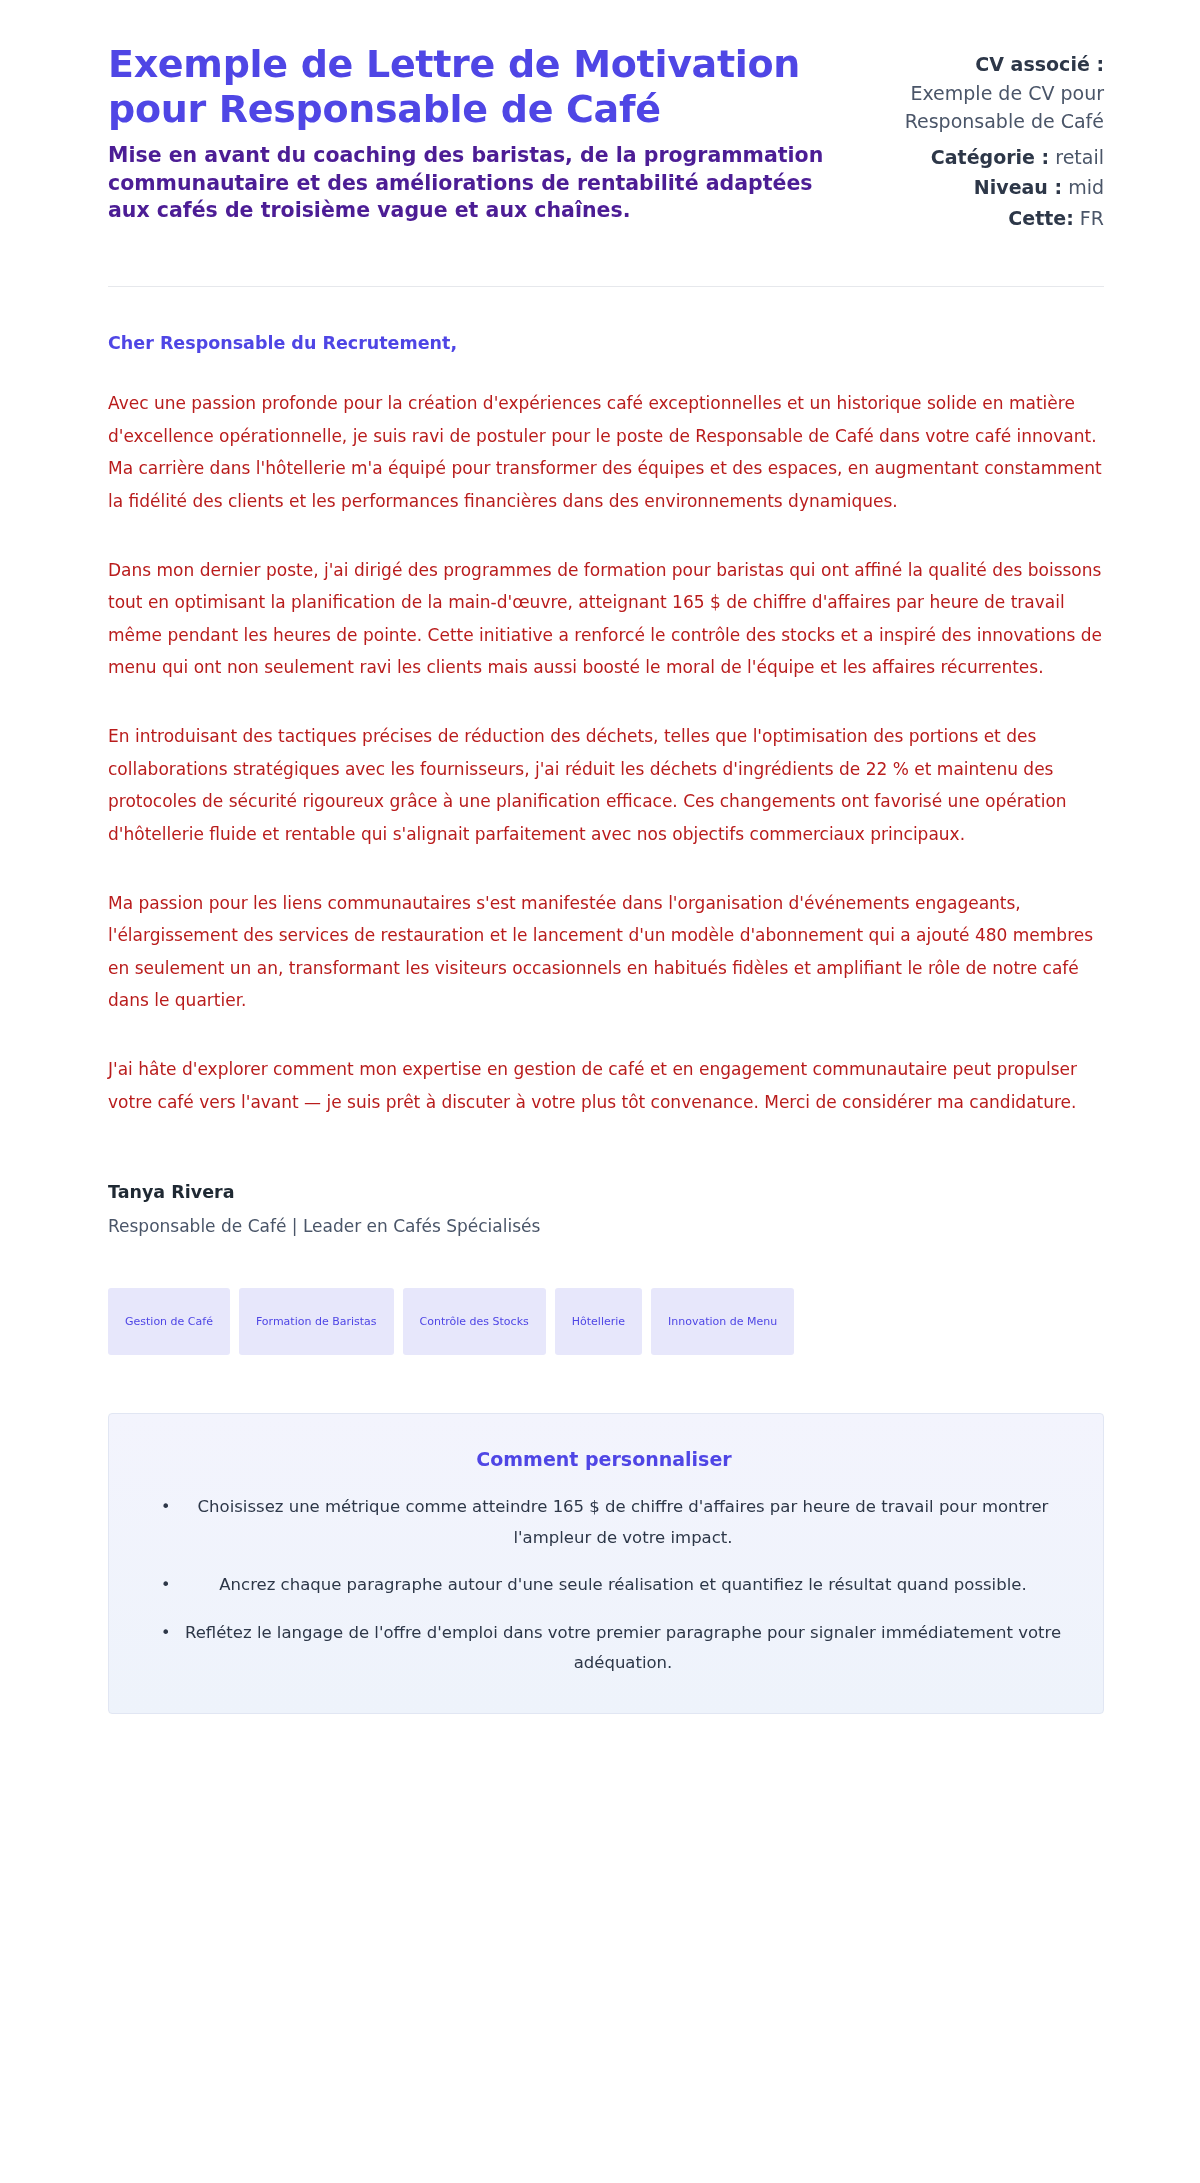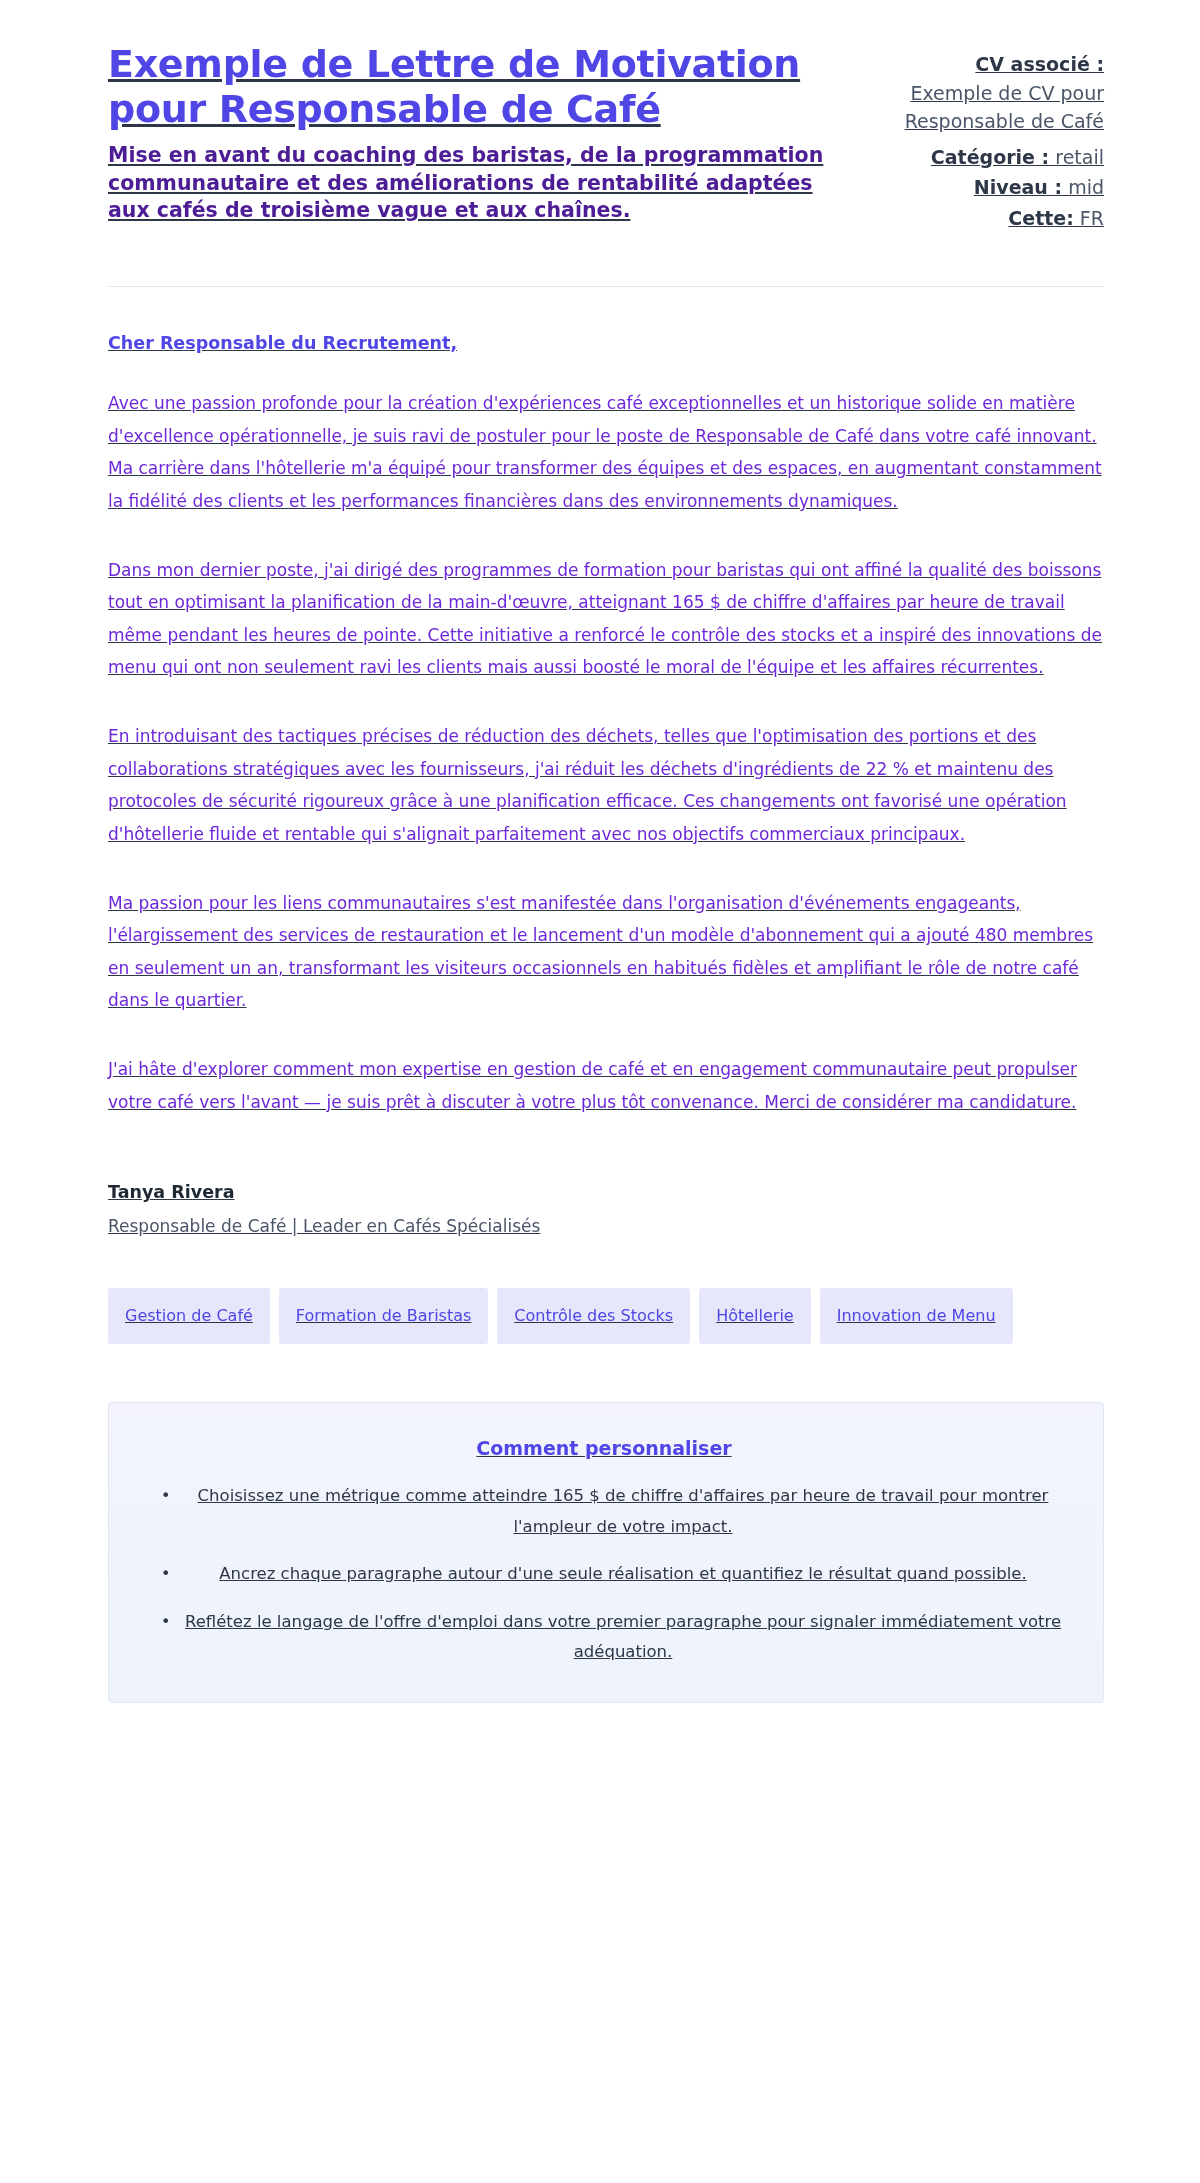--- a/index.html
+++ b/index.html
@@ -12,21 +12,20 @@
     width: 1200px;
     min-height: 2183px;
     font-family: "DejaVu Sans", "Liberation Sans", sans-serif;
     color: #2d3748;
     -webkit-font-smoothing: antialiased;
   }
   .page {
     width: 1200px;
     box-sizing: border-box;
     padding: 42px 96px 40px 108px;
-    text-decoration: underline;
   }
 
   
   .doc-header {
     display: flex;
     align-items: flex-start;
     justify-content: space-between;
     gap: 40px;
   }
   .header-left {
@@ -81,21 +80,21 @@
   .salutation {
     margin: 0 0 34px 0;
     font-size: 17.5px;
     font-weight: 700;
     color: #4f46e5;
   }
   .letter-paragraph {
     margin: 0 0 36px 0;
     font-size: 17px;
     line-height: 1.92;
-    color: #6d28d9;
+    color: #b91c1c;
     text-align: left;
   }
   .letter-paragraph:last-of-type { margin-bottom: 0; }
 
   
   .signature { margin-top: 64px; }
   .sign-name {
     margin: 0;
     font-size: 17.5px;
     font-weight: 700;
@@ -110,23 +109,23 @@
   
   .tag-row {
     margin-top: 52px;
     display: flex;
     flex-wrap: wrap;
     gap: 9px;
   }
   .tag-chip {
     background: #e7e7fb;
     color: #4f46e5;
-    font-size: 16px;
+    font-size: 11px;
     line-height: 1;
-    padding: 20px 17px;
+    padding: 28px 17px;
     border-radius: 3px;
     white-space: nowrap;
   }
 
   
   .tips-panel {
     margin-top: 58px;
     background: linear-gradient(180deg, #f3f4fd 0%, #eef3fb 100%);
     border: 1px solid #e1e6f3;
     border-radius: 4px;

